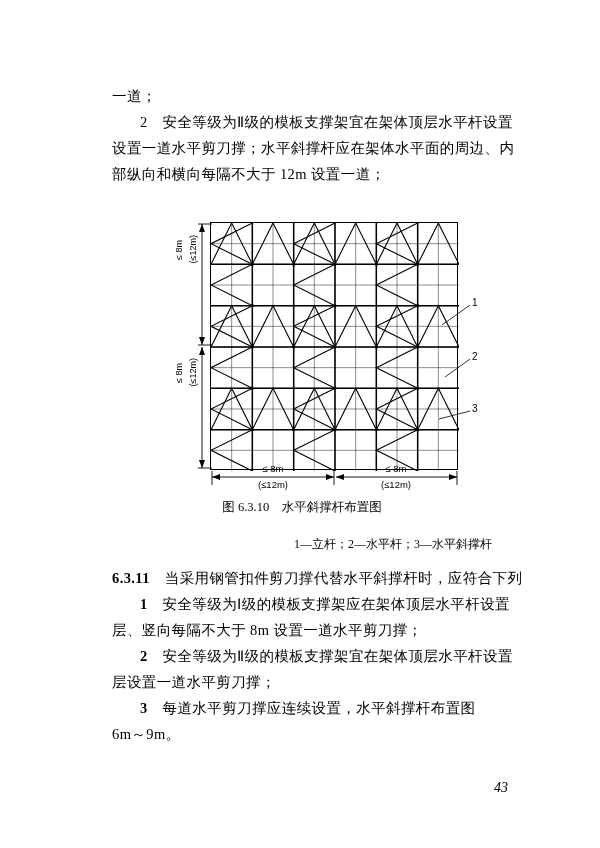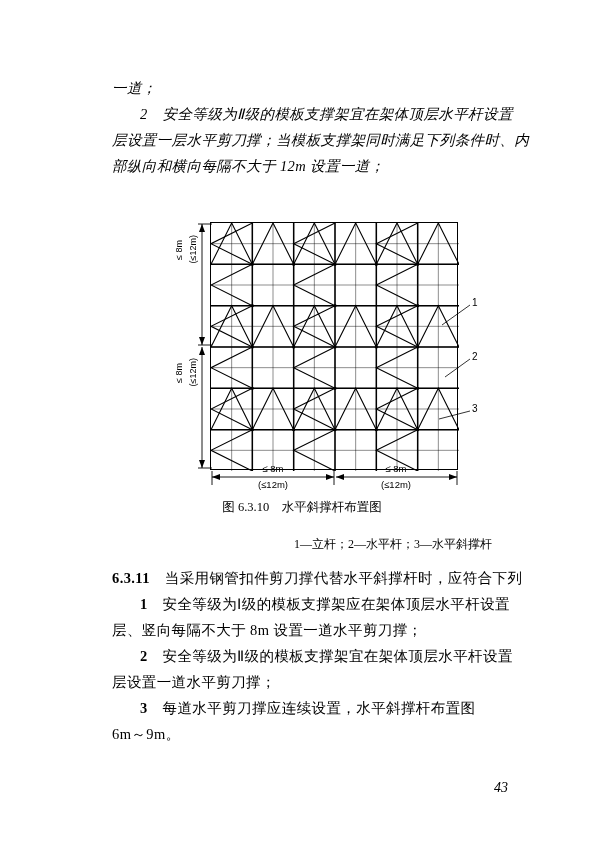--- a/index.html
+++ b/index.html
@@ -17,23 +17,22 @@
   }
   .page {
     position: absolute;
     left: 0; top: 0;
     width: 600px;
     height: 848px;
   }
   .text-col {
     position: absolute;
     left: 112px;
-    top: 75px;
-    width: 380px;
-    font-style: italic;
+    top: 83px;
+    width: 380px;
   }
   p.body-line {
     margin: 0;
     font-size: 14.5px;
     line-height: 26px;
     letter-spacing: 0.4px;
     white-space: pre;
   }
   .num {
     font-weight: bold;
@@ -119,21 +118,21 @@
   }
 </style>
 </head>
 <body>
 
 <div class="page">
 
   <div class="text-col">
     <p class="body-line">一道；</p>
     <p class="body-line" style="text-indent:28px;">2　安全等级为Ⅱ级的模板支撑架宜在架体顶层水平杆设置</p>
-    <p class="body-line">层设置一层水平剪刀撑；当模板支撑架同时满足下列条件时、内</p>
+    <p class="body-line">设置一道水平剪刀撑；水平斜撑杆应在架体水平面的周边、内</p>
     <p class="body-line">部纵向和横向每隔不大于 12m 设置一道；</p>
   </div>
 
   <div class="figure">
 
     <div class="vlabel" style="left:62px; top:35px;">≤ 8m</div>
     <div class="vlabel" style="left:76px; top:30px;">(≤12m)</div>
     <div class="vlabel" style="left:62px; top:158px;">≤ 8m</div>
     <div class="vlabel" style="left:76px; top:153px;">(≤12m)</div>
 

